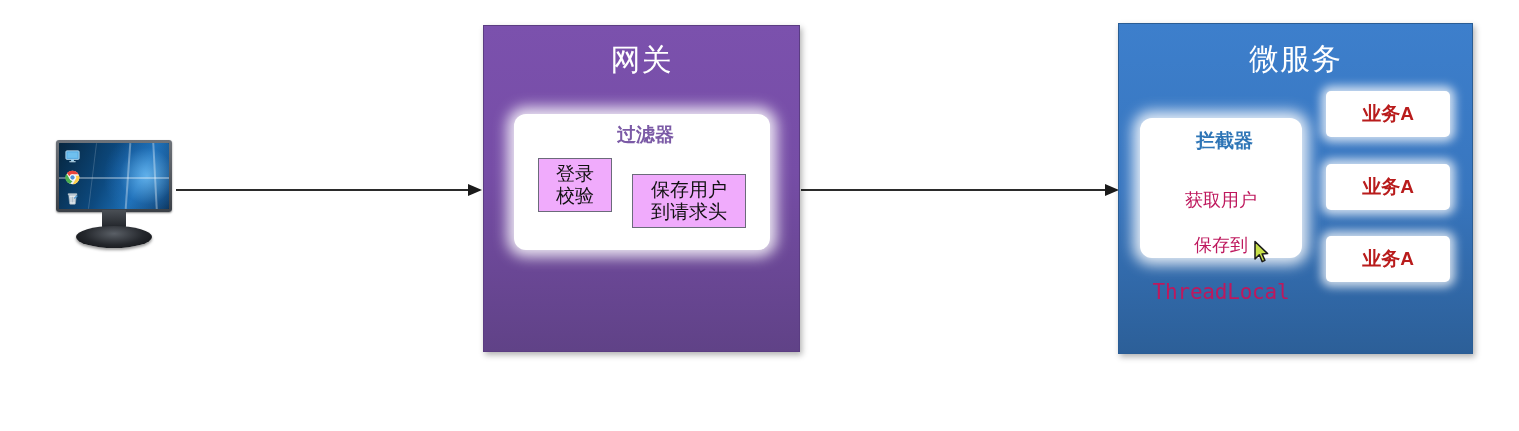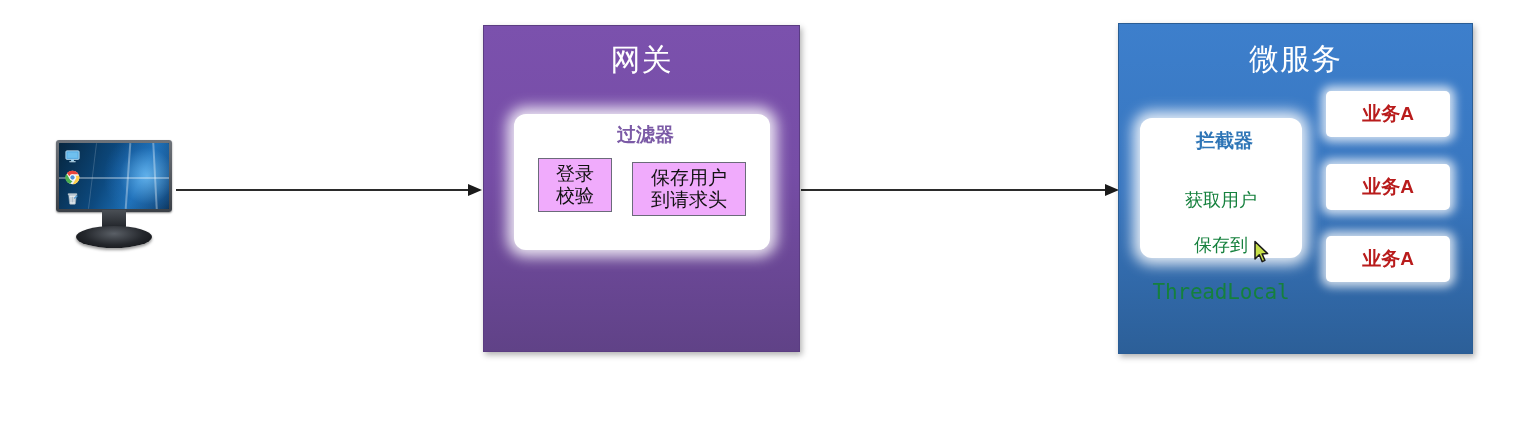--- a/index.html
+++ b/index.html
@@ -206,33 +206,33 @@
     white-space: pre-line;
   }
   #subbox-login {
     left: 24px;
     top: 44px;
     width: 74px;
     height: 54px;
   }
   #subbox-save-header {
     left: 118px;
-    top: 48px;
+    top: 60px;
     width: 114px;
     height: 54px;
   }
 
   
   #interceptor-body {
     position: absolute;
     left: 0;
     right: 0;
     top: 48px;
     text-align: center;
-    color: #15803d;
+    color: #be185d;
     font-size: 18px;
     line-height: 1.25;
     white-space: pre-line;
   }
   #interceptor-body .mono {
     font-family: "DejaVu Sans Mono", "Liberation Mono", monospace;
     font-size: 21px;
     letter-spacing: -0.2px;
   }
 

